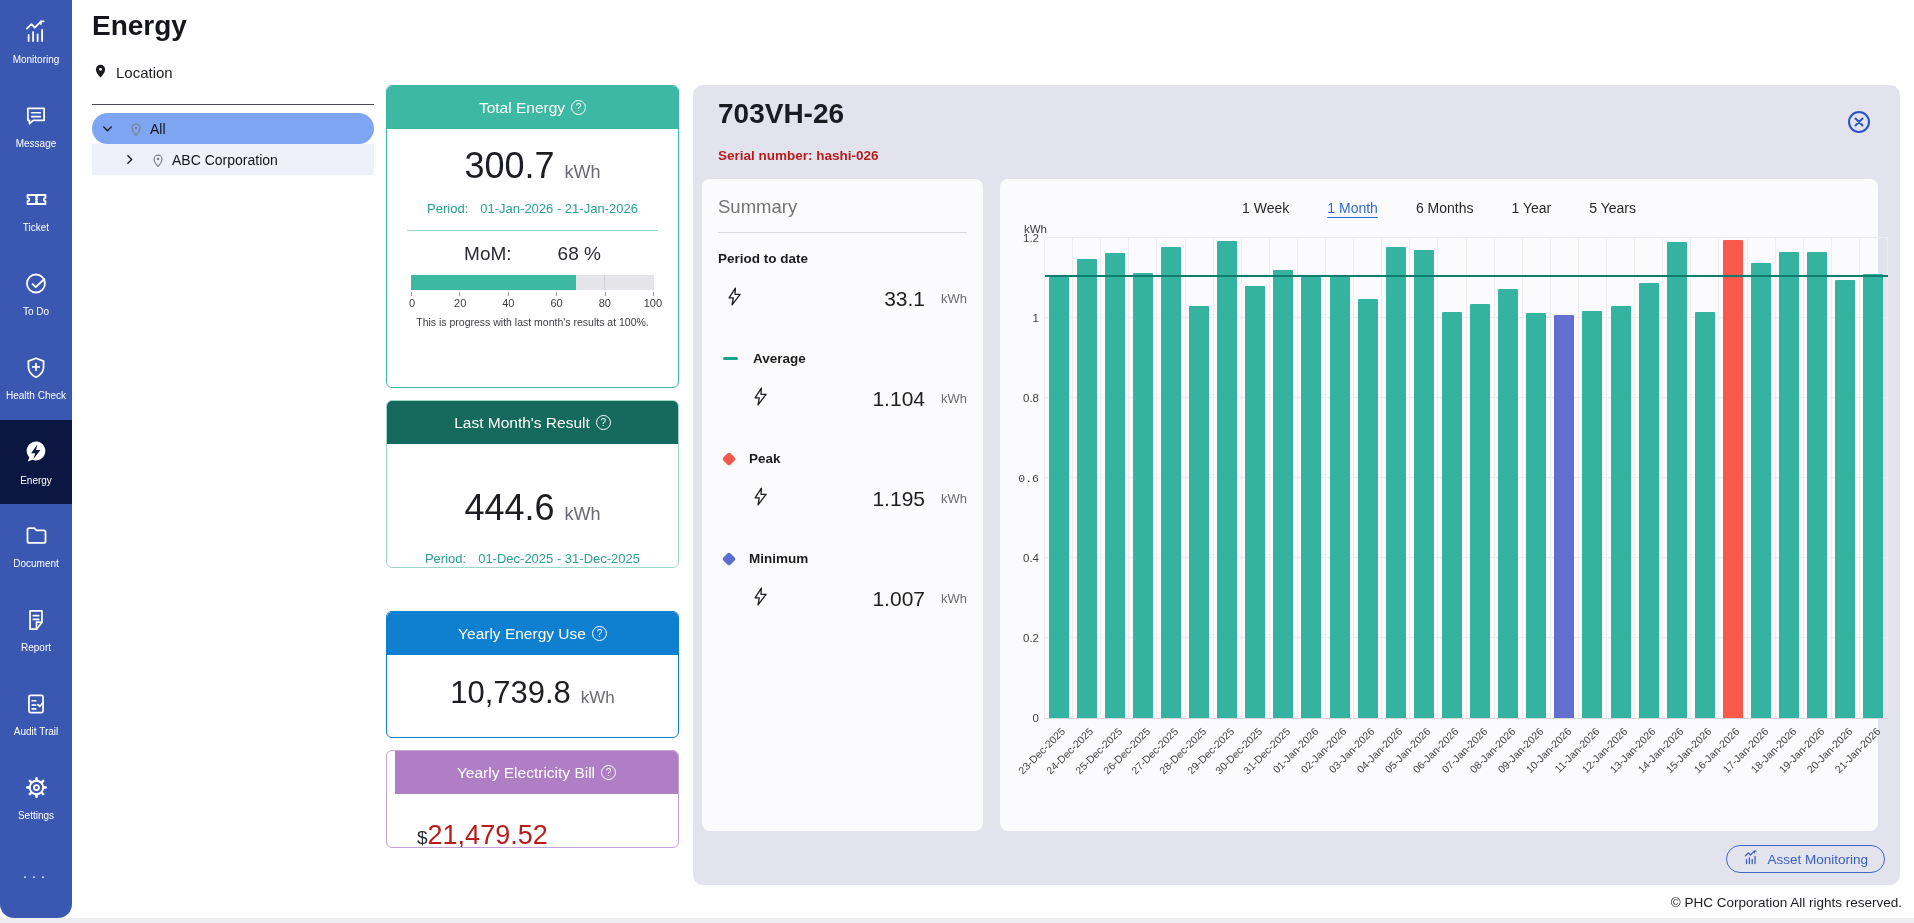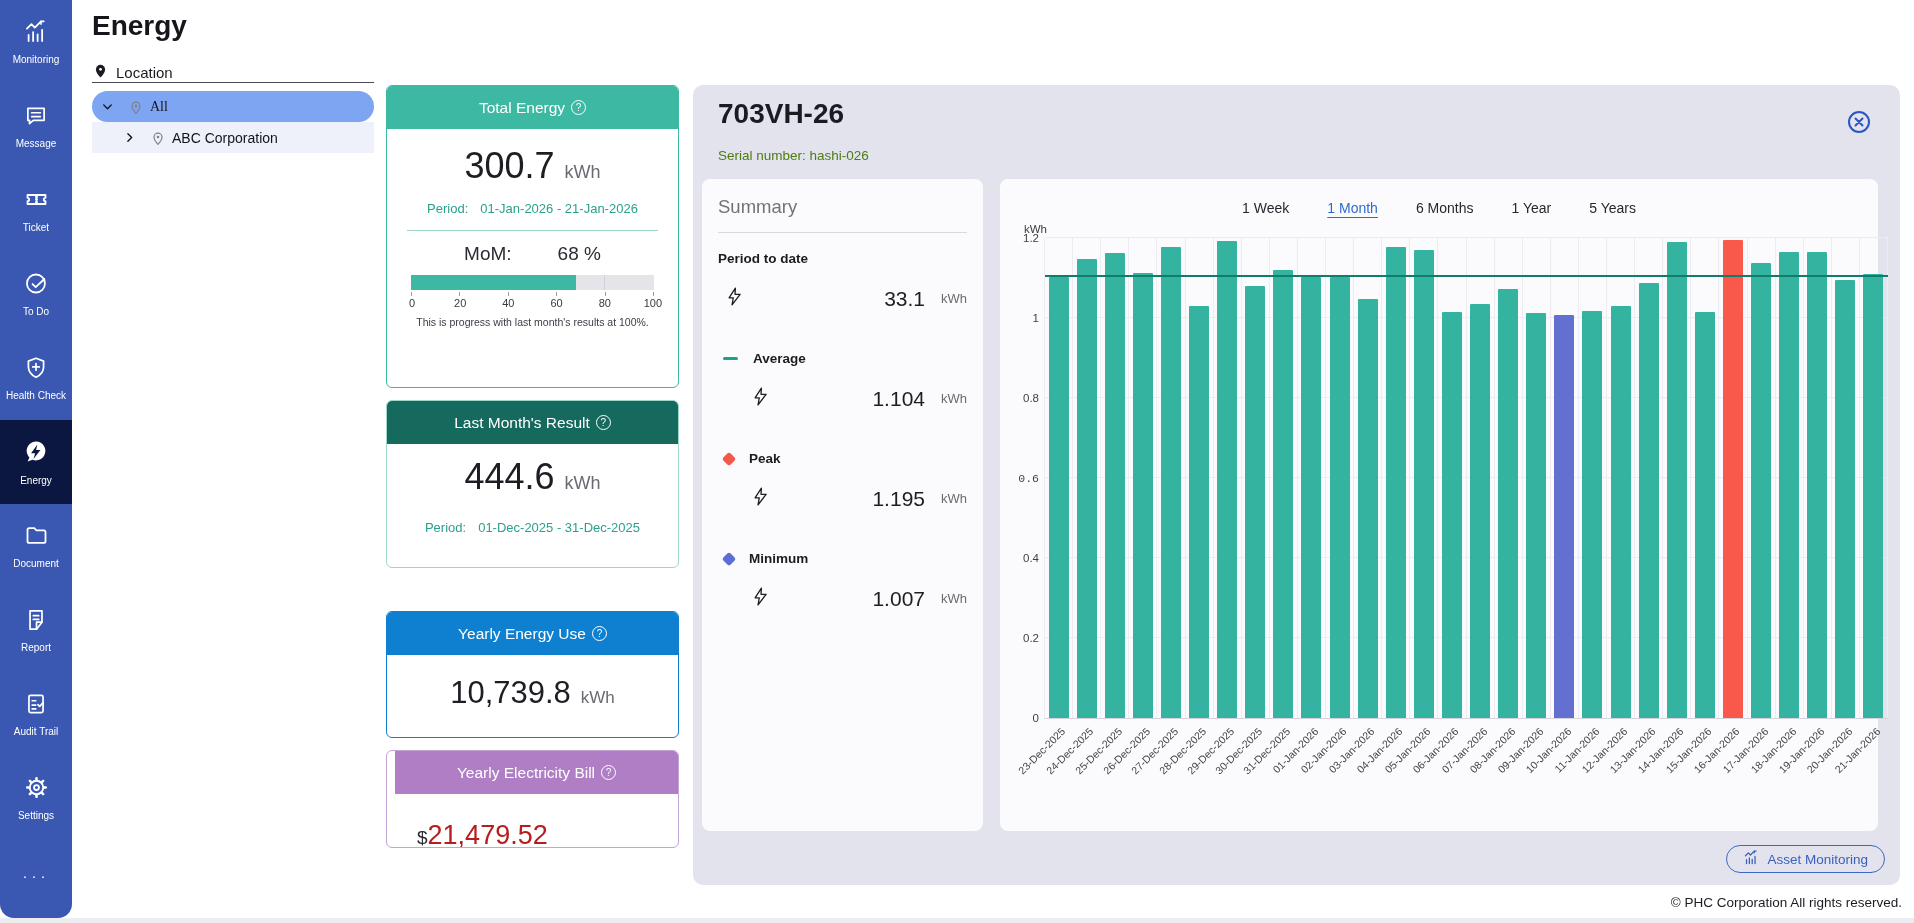--- a/index.html
+++ b/index.html
@@ -9,24 +9,24 @@
   
   .sidebar { position:absolute; left:0; top:0; width:72px; height:918px; background:#3a58b2; border-radius:0 0 14px 14px; z-index:5; }
   .side-item { height:84px; display:flex; flex-direction:column; align-items:center; justify-content:center; gap:5px; color:#fff; cursor:pointer; }
   .side-item .lbl { font-size:10px; text-align:center; line-height:1.15; max-width:62px; }
   .side-item.active { background:#0b1740; }
   .side-more { position:absolute; bottom:34px; width:100%; text-align:center; color:#fff; font-size:15px; letter-spacing:4px; cursor:pointer; }
 
   
   .page-title { position:absolute; left:92px; top:10px; font-size:28px; font-weight:bold; color:#15151c; }
   .loc-panel { position:absolute; left:92px; top:62px; width:282px; }
-  .loc-head { display:flex; align-items:center; gap:7px; padding-bottom:0; border-bottom:1px solid #4a4a52; font-size:15px; color:#1b1b22; }
+  .loc-head { display:flex; align-items:center; gap:7px; padding-bottom:22px; border-bottom:1px solid #4a4a52; font-size:15px; color:#1b1b22; }
   .tree { margin-top:8px; }
   .tree-row { height:31px; display:flex; align-items:center; font-size:14px; color:#14141c; cursor:pointer; }
-  .tree-row.selected { background:#7da5f1; border-radius:16px;font-family:Liberation Serif, serif; }
+  .tree-row.selected { background:#7da5f1; border-radius:16px; }
   .tree-row.shaded { background:#eef1f9; }
   .tree-row .chev { width:30px; display:flex; justify-content:center; }
   .tree-row .pin { width:28px; display:flex; justify-content:center; color:#808089; }
   .tree-row.child { padding-left:22px; }
 
   
   .card { position:absolute; left:386px; width:293px; background:#fff; border-radius:6px; overflow:hidden; }
   .card-head { height:43px; display:flex; align-items:center; justify-content:center; gap:6px; color:#fff; font-size:15.5px; }
   .help { width:15px; height:15px; border:1.4px solid #fff; border-radius:50%; font-size:10px; display:flex; align-items:center; justify-content:center; }
   .bigval { display:flex; align-items:baseline; justify-content:center; gap:10px; }
@@ -44,39 +44,39 @@
              background-image:linear-gradient(90deg, transparent calc(20% - 1px), #d2d2da calc(20% - 1px) 20%, transparent 20% calc(40% - 1px), #d2d2da calc(40% - 1px) 40%, transparent 40% calc(60% - 1px), #d2d2da calc(60% - 1px) 60%, transparent 60% calc(80% - 1px), #d2d2da calc(80% - 1px) 80%, transparent 80%); }
   .mom-fill { position:absolute; left:0; top:0; bottom:0; background:#3cb8a3; }
   .mom-ticks { display:flex; justify-content:space-between; margin:2px 24px 0; }
   .mom-ticks i { width:1px; height:4px; background:#9a9aa2; }
   .mom-scale { display:flex; justify-content:space-between; margin:1px 14px 0; }
   .mom-scale span { width:22px; text-align:center; font-size:11px; color:#3a3a42; }
   .mom-caption { margin-top:7px; text-align:center; font-size:10.5px; color:#3c3c46; }
 
   .card2 { top:400px; height:168px; border:1px solid #9ed6ca; }
   .card2 .card-head { background:#15695d; }
-  .card2 .bigval { margin-top:12px; }
+  .card2 .bigval { margin-top:43px; }
   .card2 .period { margin-top:22px; }
 
   .card3 { top:611px; height:127px; border:1px solid #0f80d0; }
   .card3 .card-head { background:#0f80d0; }
   .card3 .bigval { margin-top:20px; }
   .card3 .bigval .num { font-size:31px; }
   .card3 .bigval .unit { font-size:17px; }
 
   .card4 { top:750px; height:98px; border:1px solid #c5a2d8;padding-left:8px; }
   .card4 .card-head { background:#b07ec5; }
   .card4 .valrow { display:flex; align-items:baseline; margin:26px 22px 0; }
   .card4 .cur { font-size:19px; color:#2b2b33; }
   .card4 .num { flex:1; text-align:left; font-size:27px; color:#b91c1c; }
 
   
   .panel { position:absolute; left:693px; top:85px; width:1207px; height:800px; background:#e2e3ed; border-radius:10px; }
   .dev-name { position:absolute; left:25px; top:13px; font-size:28px; color:#1b1b22; }
-  .dev-serial { position:absolute; left:25px; top:63px; font-size:13.5px; color:#4d7c0f; }
+  .dev-serial { position:absolute; left:25px; top:63px; font-size:13.5px; color:#b91c1c;font-weight:bold; }
   .close-btn { position:absolute; right:28px; top:24px; width:26px; height:26px; cursor:pointer; }
 
   .sum-card { position:absolute; left:9px; top:94px; width:281px; height:652px; background:#fbfbfd; border-radius:8px; padding:17px 16px; }
   .sum-title { font-size:18.5px; color:#737373; }
   .sum-div { border-top:1px solid #d9d9e0; margin-top:14px; }
   .sum-sec { margin-top:18px; font-size:13.5px; font-weight:bold; color:#1b1b22; }
   .sum-valrow { display:flex; align-items:center; margin-top:20px; }
   .sum-valrow .bolt { margin-left:6px; }
   .sum-valrow.indent .bolt { margin-left:32px; }
   .sum-valrow .val { flex:1; text-align:right; font-size:21px; color:#1d1d24; }

